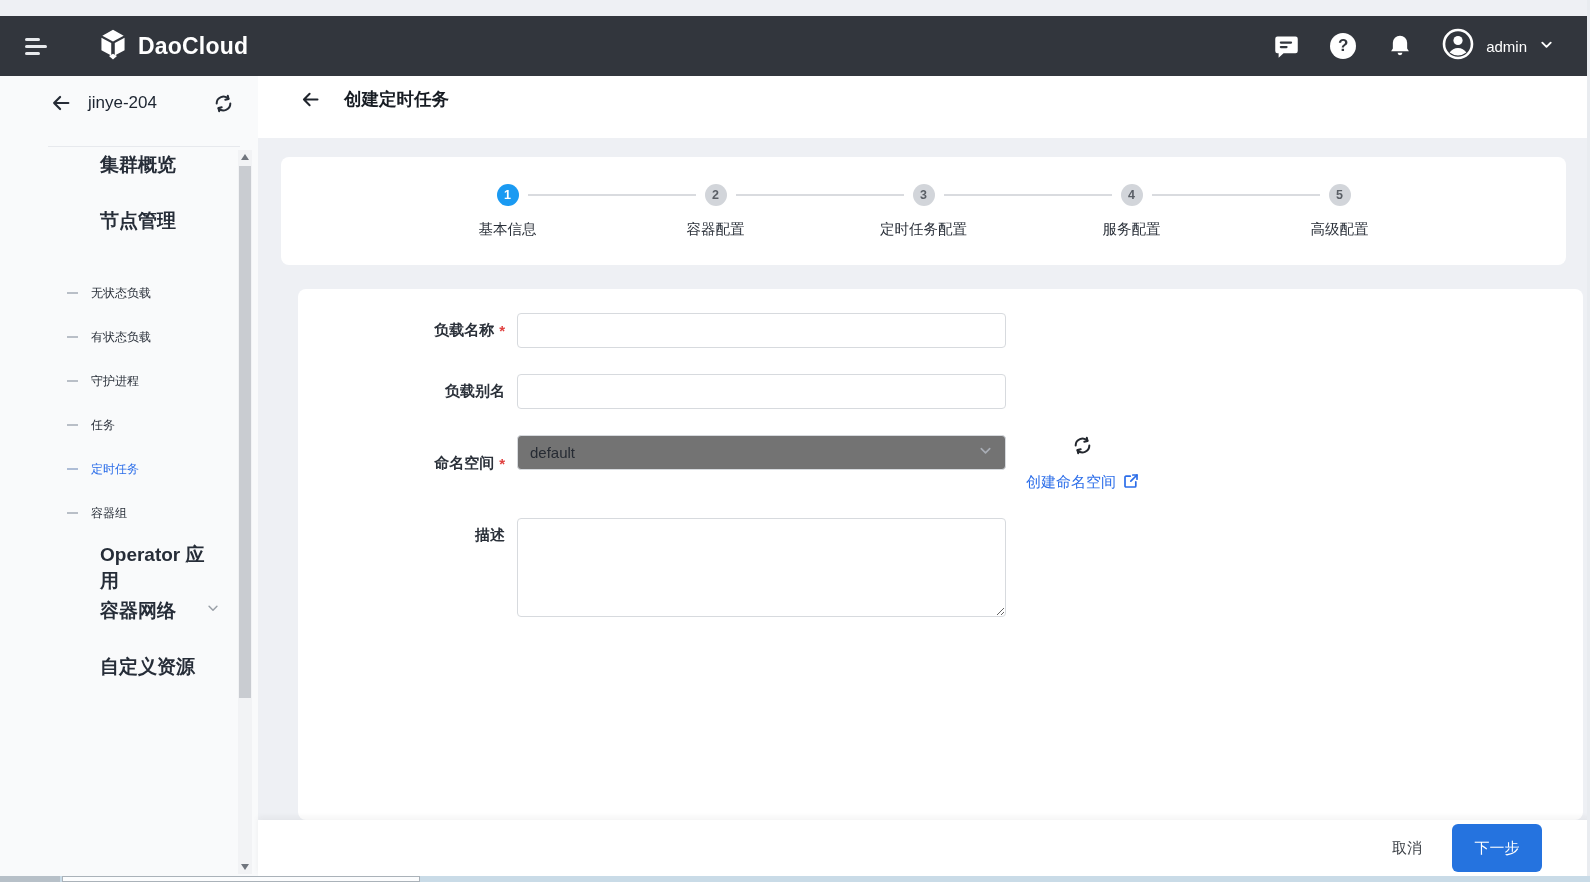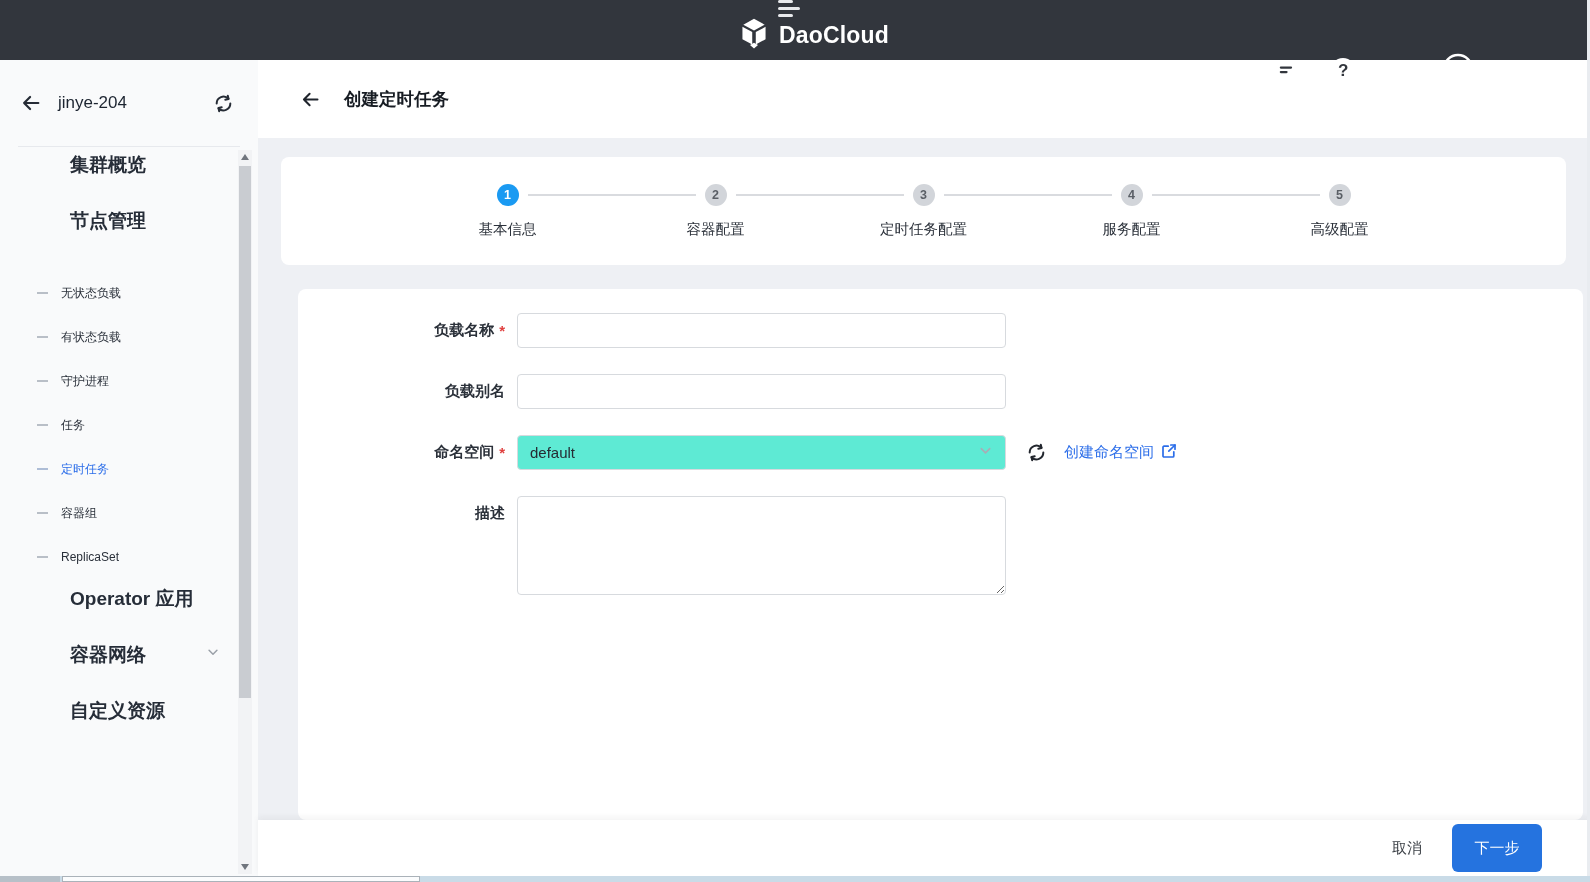--- a/index.html
+++ b/index.html
@@ -3,40 +3,40 @@
 <meta charset="utf-8">
 <style>
   * { margin:0; padding:0; box-sizing:border-box; }
   html,body { width:1590px; height:882px; overflow:hidden; }
   body {
     font-family:"Liberation Sans","DejaVu Sans",sans-serif;
     background:#eef0f4; position:relative; color:#262b33;
   }
 
   
-  .navbar { position:absolute; top:0; left:0; width:1590px; height:60px;
-    background:#32363d; display:flex; align-items:center; padding:0 36px 0 25px; z-index:30;flex-direction:column; }
+  .navbar { position:absolute; top:16px; left:0; width:1590px; height:60px;
+    background:#32363d; display:flex; align-items:center; padding:0 36px 0 25px; z-index:30; }
   .hamburger { width:24px; height:18px; display:flex; flex-direction:column;
     justify-content:center; gap:4px; cursor:pointer; }
   .hamburger span { height:3px; border-radius:1.5px; background:#e8eaed; }
   .hamburger span:nth-child(1){ width:15px; }
   .hamburger span:nth-child(2){ width:22px; }
   .hamburger span:nth-child(3){ width:15px; }
   .brand { display:flex; align-items:center; gap:9px; margin-left:48px; }
   .brand-text { color:#fff; font-size:23px; font-weight:700; letter-spacing:.2px; }
   .nav-right { margin-left:auto; display:flex; align-items:center; gap:27px; }
   .nav-icon-btn { width:30px; height:30px; display:flex; align-items:center; justify-content:center; cursor:pointer; }
   .help-circle { width:26px; height:26px; border-radius:50%; background:#fff; color:#32363d;
     font-size:17px; font-weight:700; display:flex; align-items:center; justify-content:center; }
   .user-area { display:flex; align-items:center; gap:12px; cursor:pointer; }
   .username { color:#fff; font-size:15px; }
 
   
   .sidebar { position:absolute; top:60px; left:0; width:258px; bottom:6px;
-    background:#f9fafb; z-index:20; }
+    background:#f9fafb; z-index:20;padding-left:30px; }
   .cluster-row { height:86px; display:flex; align-items:center; padding:0 24px 0 20px; gap:16px; }
   .cluster-name { font-size:17px; font-weight:500; color:#1c2430; flex:1; }
   .sidebar-divider { height:1px; background:#e7e9ed; margin:0 18px; }
   .side-nav { position:relative; padding-top:5px; }
   .side-item { height:56px; display:flex; align-items:flex-start; padding:0 36px;
     font-size:19px; font-weight:600; color:#262d38; cursor:pointer; position:relative;margin-left:34px; }
   .side-item .chev { position:absolute; right:38px; }
   .side-item.active-parent { background:#e8ecf1; color:#2b6de9; }
   .sub-list { padding:7px 0 7px 0; }
   .sub-item { height:44px; display:flex; align-items:center; padding-left:37px;
@@ -77,23 +77,23 @@
   .form-row { display:flex; margin-bottom:26px; }
   .form-label-box { width:219px; display:flex; justify-content:flex-end; align-items:center;
     gap:5px; padding-right:12px; }
   .form-row.top-align .form-label-box { align-items:flex-start; padding-top:8px; }
   .form-label { font-size:15px; font-weight:600; color:#2b313a; }
   .req { color:#e0403f; font-size:15px; font-weight:600; }
   .text-input { width:489px; height:35px; border:1px solid #d7dade; border-radius:4px;
     font-size:15px; padding:0 12px; color:#262b33; background:#fff; outline:none;
     font-family:"Liberation Sans","DejaVu Sans",sans-serif; }
   .select-box { width:489px; height:35px; border:1px solid #d7dade; border-radius:4px;
-    display:flex; align-items:center; padding:0 12px; cursor:pointer; background:#5eead4;gap:23px; }
+    display:flex; align-items:center; padding:0 12px; cursor:pointer; background:#737373;gap:23px; }
   .select-value { flex:1; font-size:15px; color:#262b33; }
-  .ns-extras { display:flex; align-items:center; margin-left:20px; gap:17px; }
+  .ns-extras { display:flex; align-items:center; margin-left:20px; gap:17px;flex-direction:column; }
   .icon-btn { display:flex; align-items:center; justify-content:center; cursor:pointer; }
   .ns-link { display:flex; align-items:center; gap:7px; color:#2b6de9; font-size:15px;
     cursor:pointer; text-decoration:none; }
   .textarea-input { width:489px; height:99px; border:1px solid #d7dade; border-radius:4px;
     font-size:15px; padding:8px 12px; color:#262b33; resize:both; outline:none;
     font-family:"Liberation Sans","DejaVu Sans",sans-serif; }
 
   
   .footer-bar { position:absolute; left:258px; right:0; bottom:6px; height:56px; background:#fff;
     box-shadow:0 -3px 6px rgba(31,35,41,.05); display:flex; align-items:center;
@@ -211,24 +211,20 @@
         <span class="dash"></span>
         <span>任务</span>
       </div>
       <div class="sub-item active">
         <span class="dash"></span>
         <span>定时任务</span>
       </div>
       <div class="sub-item">
         <span class="dash"></span>
         <span>容器组</span>
-      </div>
-      <div class="sub-item">
-        <span class="dash"></span>
-        <span>ReplicaSet</span>
       </div>
     </div>
 
     <div class="side-item">
       <span>Operator 应用</span>
     </div>
     <div class="side-item">
       <span>容器网络</span>
       <span class="chev">
         <svg width="14" height="14" viewBox="0 0 16 16">

